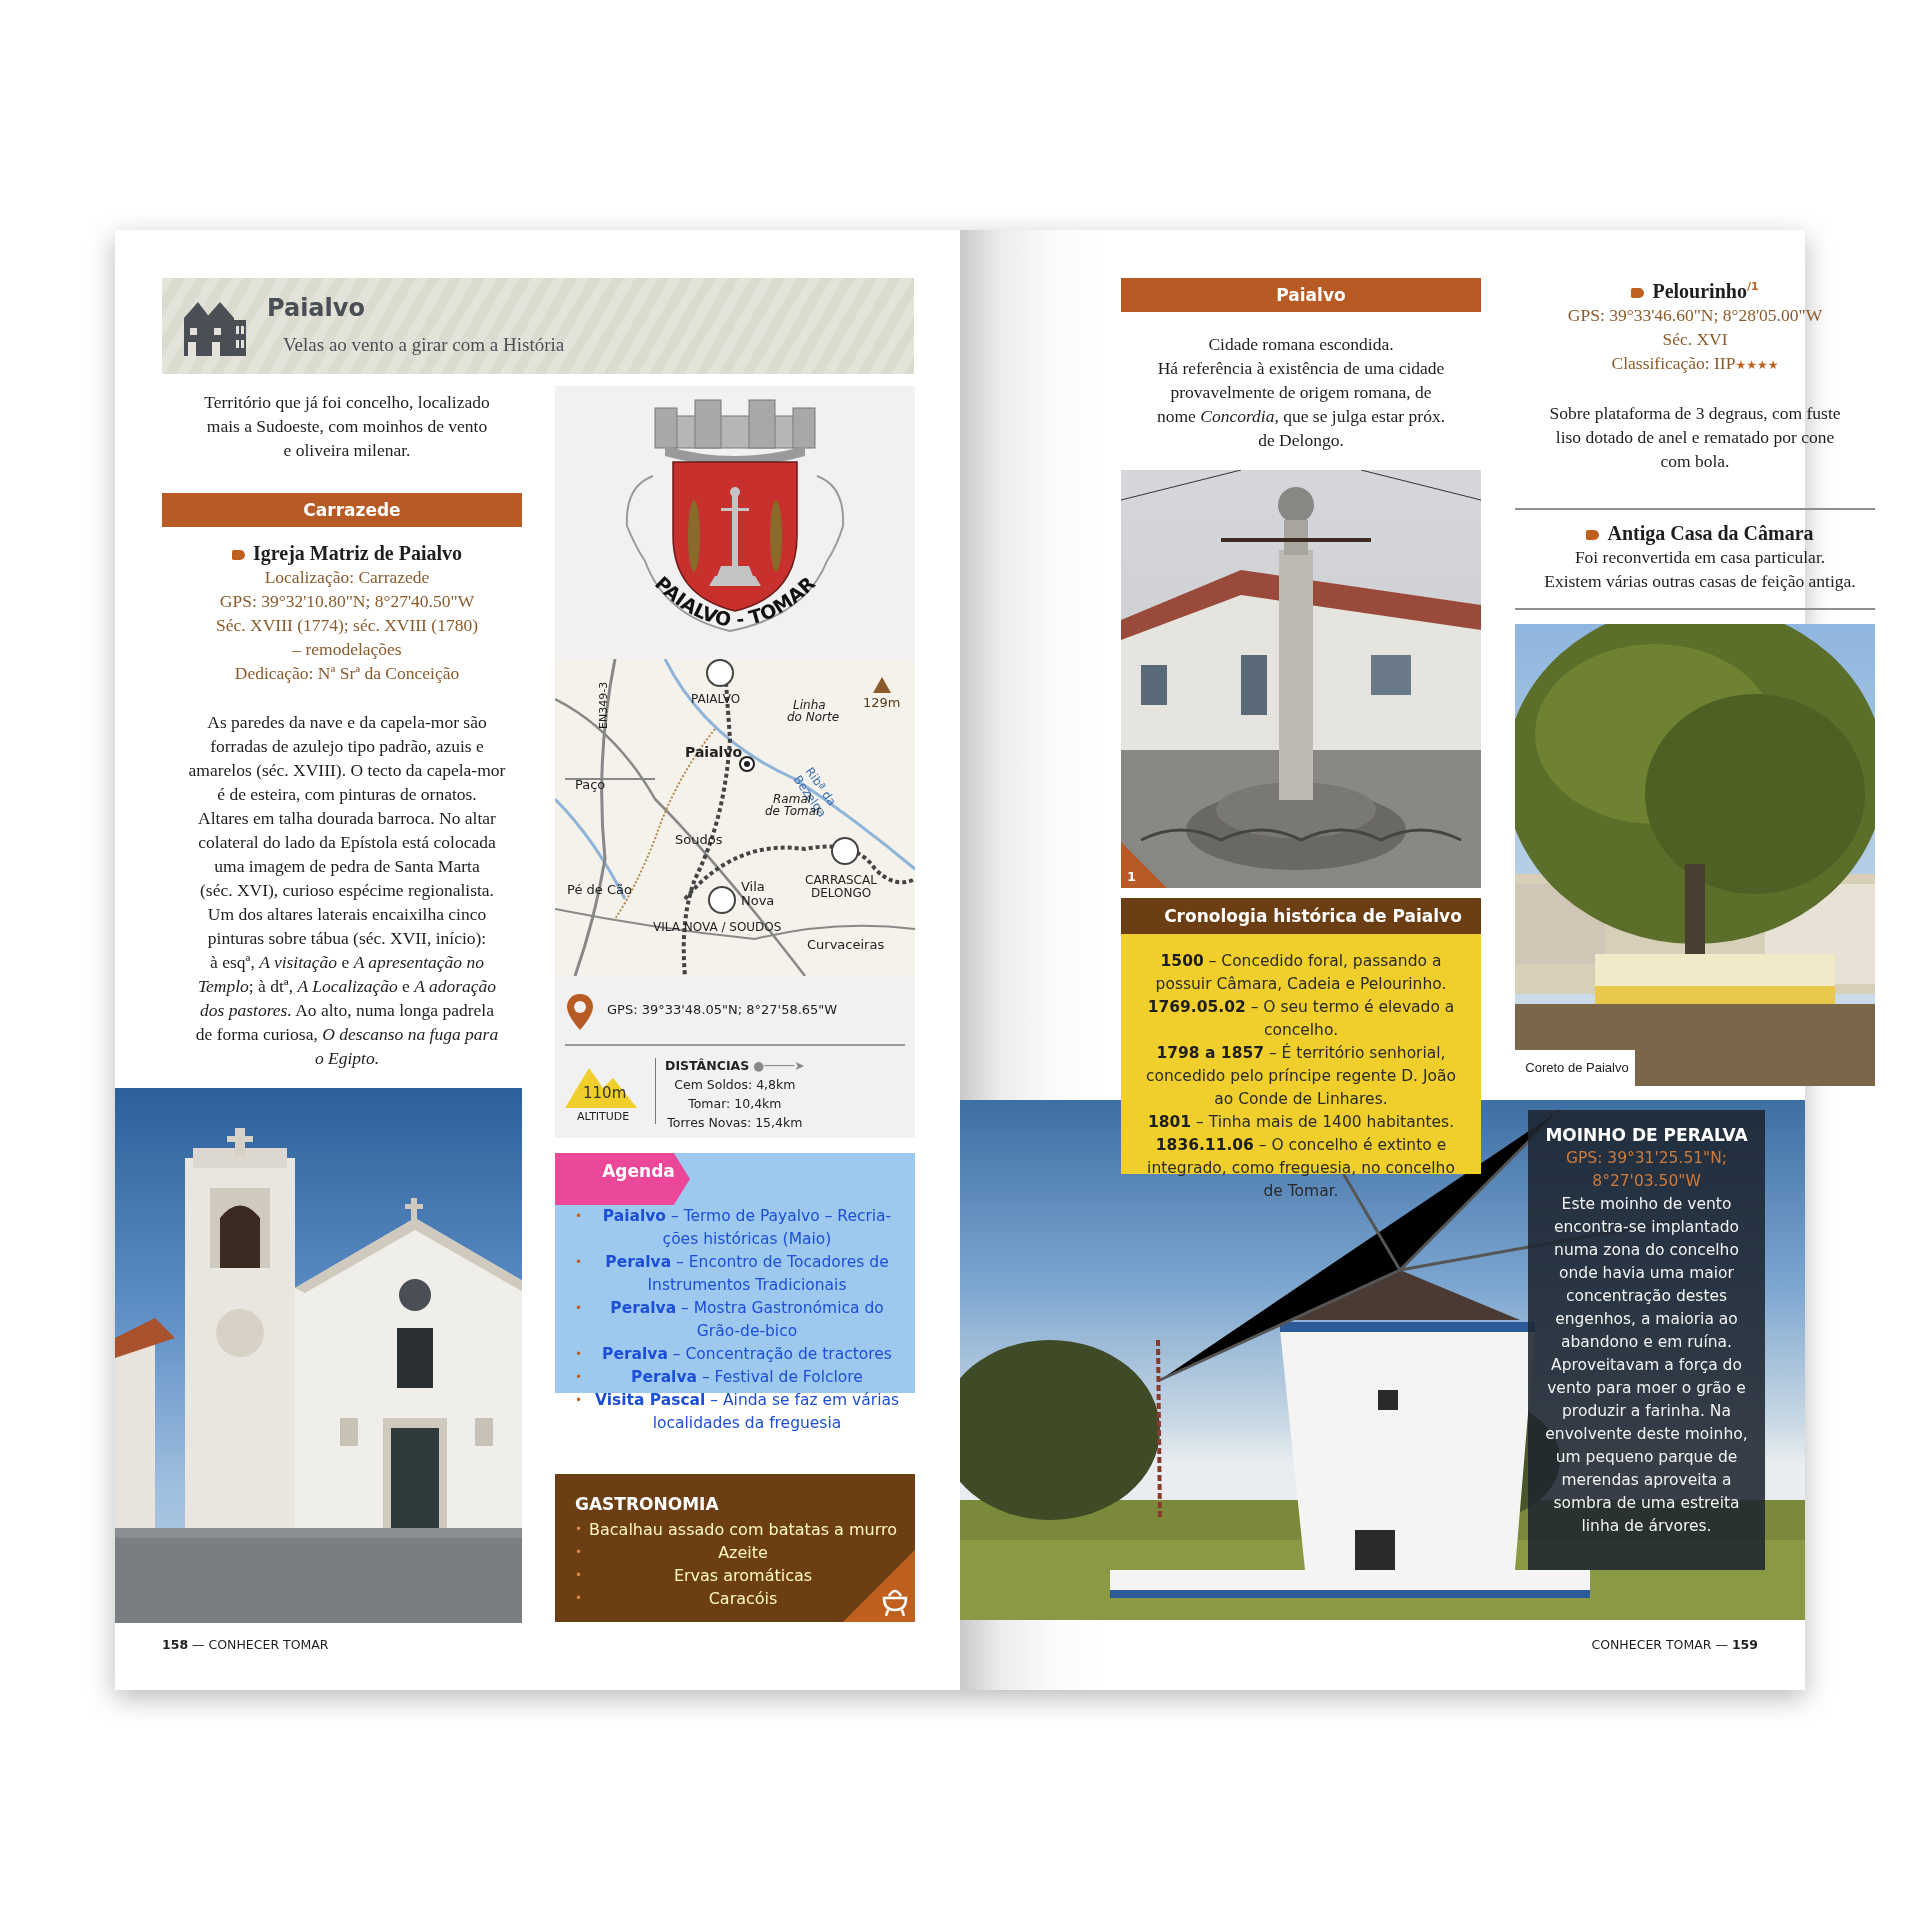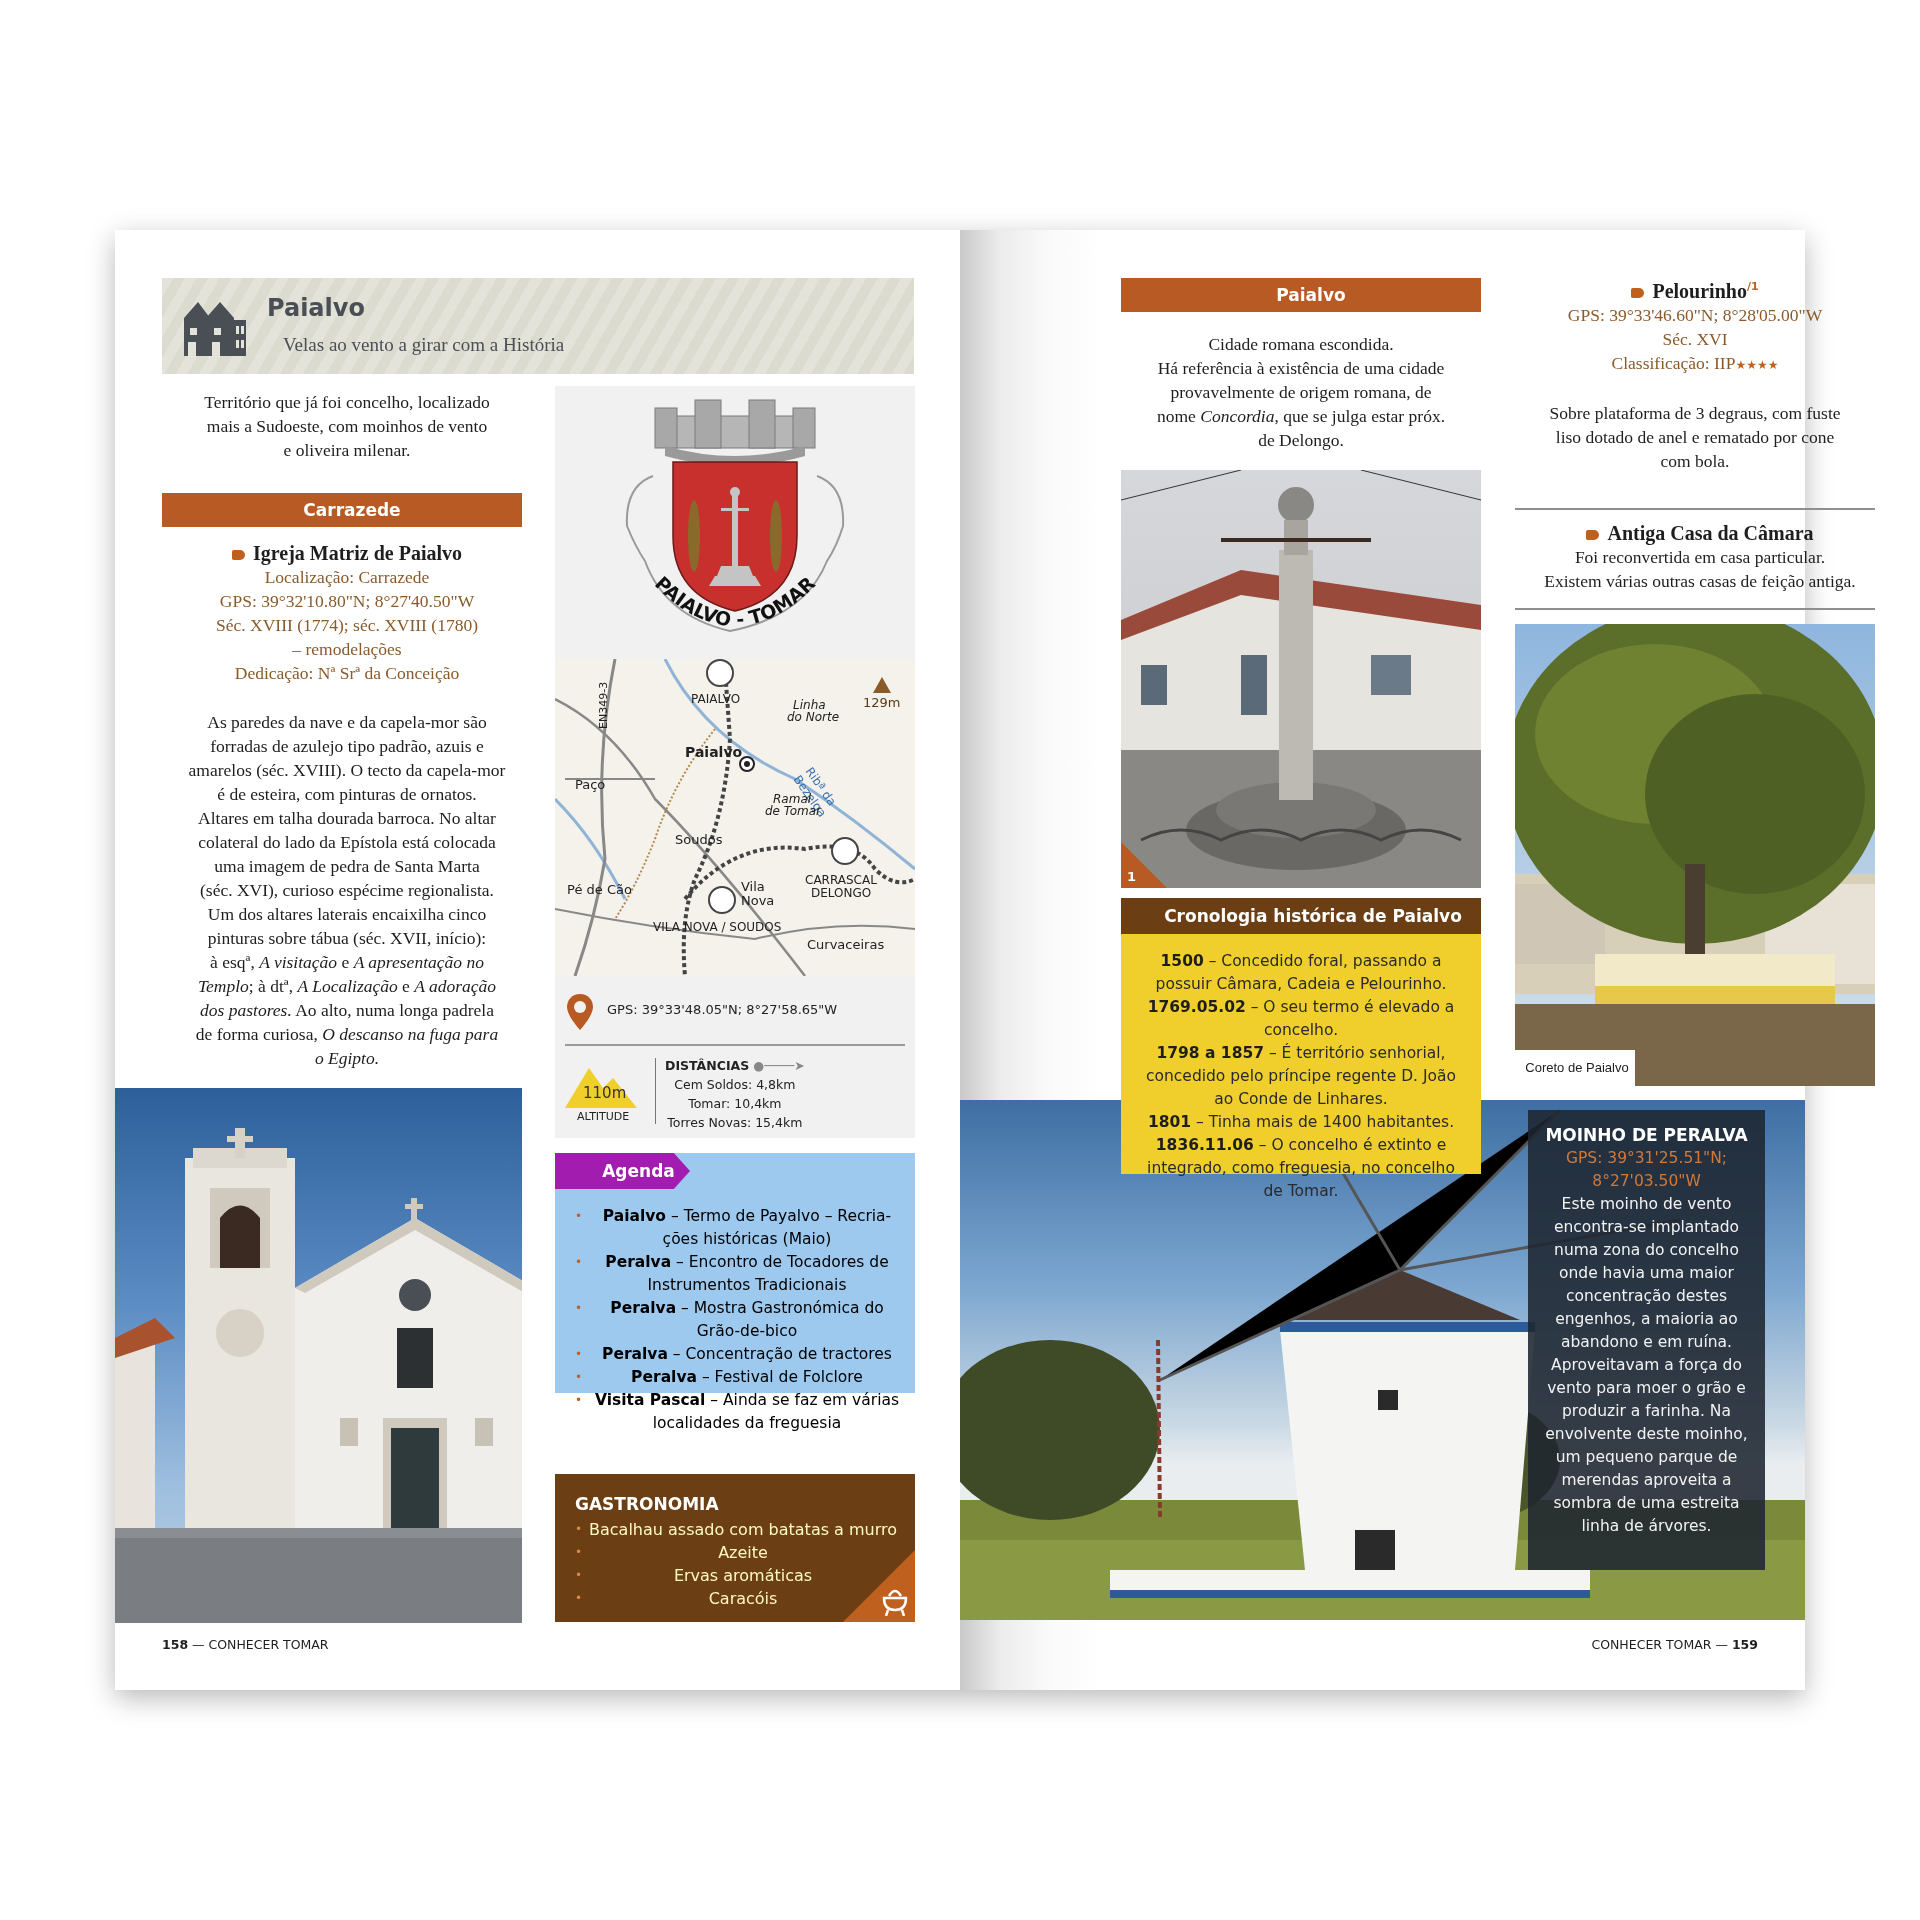--- a/index.html
+++ b/index.html
@@ -34,24 +34,24 @@
   
   .church-sky { background: linear-gradient(to bottom, #2d5f9a 0%, #5b8cc4 40%, #9fbfdf 75%, #b9cfe3 100%); }
 
   
   .coat-box { left: 440px; top: 156px; width: 360px; height: 273px; background: #f1f1f1; }
   .map-box { left: 440px; top: 429px; width: 360px; height: 317px; background: #f4f2ea; }
   .info-box { left: 440px; top: 746px; width: 360px; height: 162px; background: #f1f1f1; }
   .agenda-box { left: 440px; top: 923px; width: 360px; height: 240px; background: #9dc9ef; }
   .gastro-box { left: 440px; top: 1244px; width: 360px; height: 148px; background: #6b3e14; }
 
-  .agenda-tab { left: 0; top: 0; height: 36px; width: 135px; background: #a21caf; color: #fff;
+  .agenda-tab { left: 0; top: 0; height: 52px; width: 135px; background: #ec4899; color: #fff;
     font-family: "DejaVu Sans", sans-serif; font-weight: bold; font-size: 17px; line-height: 36px; padding-left: 32px;
     clip-path: polygon(0 0, 88% 0, 100% 50%, 88% 100%, 0 100%); }
-  .agenda-list { left: 20px; top: 52px; width: 330px; font-family: "DejaVu Sans", sans-serif; font-size: 15.5px; line-height: 23px; color: #000000; }
+  .agenda-list { left: 20px; top: 52px; width: 330px; font-family: "DejaVu Sans", sans-serif; font-size: 15.5px; line-height: 23px; color: #1d4ed8; }
   .agenda-list li { list-style: none; padding-left: 14px; position: relative; }
   .agenda-list li::before { content: "•"; position: absolute; left: 0; color: #c0601f; font-size: 12px; }
 
   .gastro-title { left: 20px; top: 20px; color: #fff; font-family: "DejaVu Sans", sans-serif; font-weight: bold; font-size: 17px; }
   .gastro-list { left: 20px; top: 44px; color: #fef9c3; font-family: "DejaVu Sans", sans-serif; font-size: 16px; line-height: 23px; }
   .gastro-list li { list-style: none; padding-left: 14px; position: relative; }
   .gastro-list li::before { content: "•"; position: absolute; left: 0; color: #d88a4c; font-size: 12px; }
   .gastro-corner { right: 0; bottom: 0; width: 72px; height: 72px; background: #c0601f; clip-path: polygon(100% 0, 100% 100%, 0 100%); }
 
   .footer-text { font-family: "DejaVu Sans", sans-serif; font-size: 12.5px; color: #1e1e1e; }

